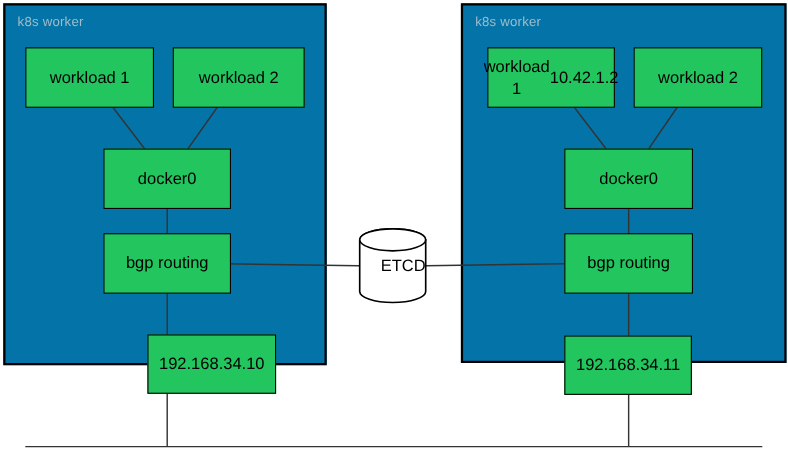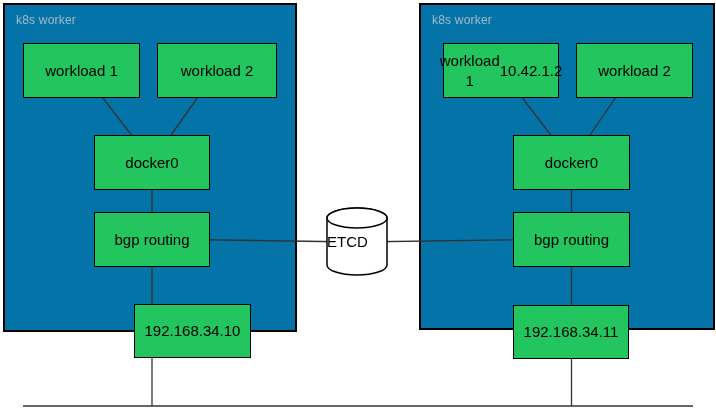--- a/index.html
+++ b/index.html
@@ -28,21 +28,21 @@
   .docker-l{left:94px;top:135px;width:116px;height:55px;}
   .bgp-l{left:94px;top:212px;width:116px;height:55px;}
   .ip-l{left:93px;top:304px;width:117px;height:54px;margin-left:41px;}
   .wl1-r{left:443px;top:43px;width:116px;height:55px;}
   .wl2-r{left:576px;top:43px;width:117px;height:55px;}
   .docker-r{left:513px;top:135px;width:117px;height:55px;}
   .bgp-r{left:513px;top:212px;width:117px;height:55px;}
   .ip-r{left:513px;top:305px;width:116px;height:54px;}
   .etcd-label{
     position:absolute;left:327px;top:233px;width:60px;z-index:4;
-    text-align:left;font-size:15px;
+    text-align:right;font-size:15px;
   }
 </style>
 </head>
 <body>
 
 <div class="canvas">
 
   <div class="worker worker-left">
     <div class="worker-label">k8s worker</div>
   </div>

